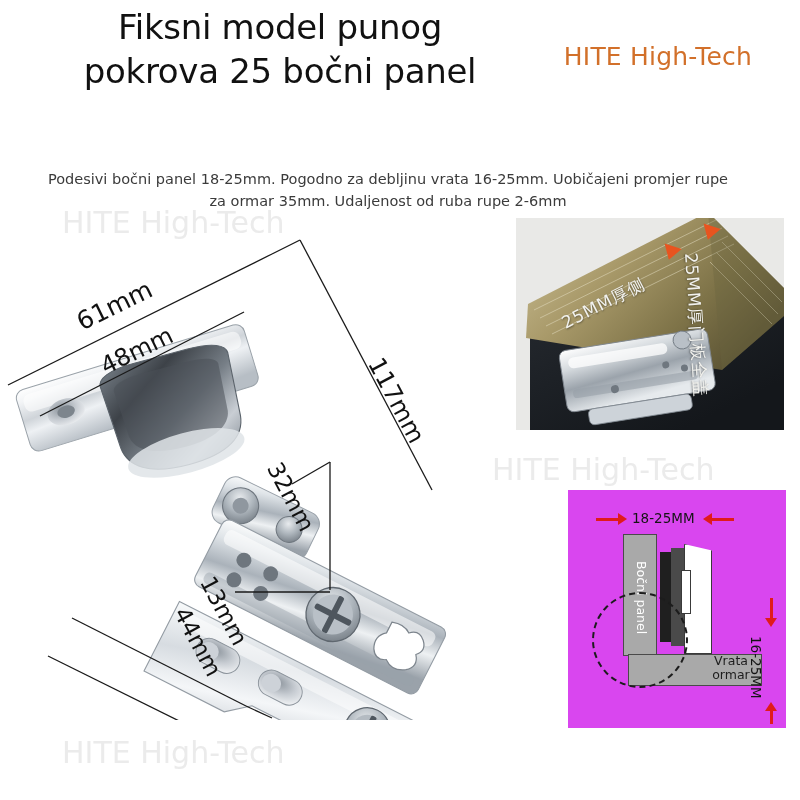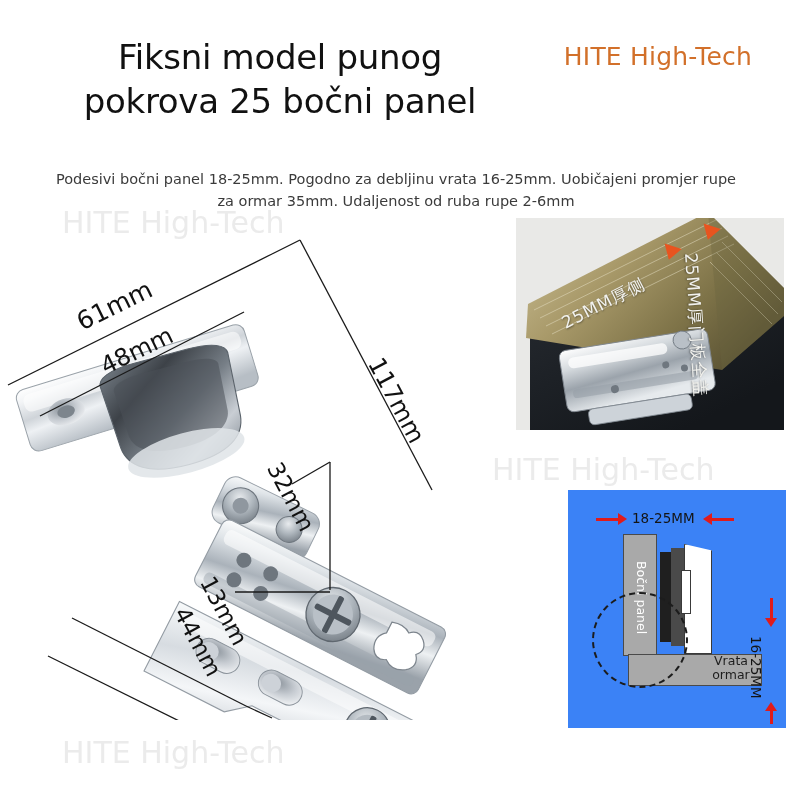--- a/index.html
+++ b/index.html
@@ -13,21 +13,21 @@
     height: 800px;
     background: #ffffff;
     overflow: hidden;
     font-family: "Liberation Sans", sans-serif;
   }
 
   
   .title {
     position: absolute;
     left: 60px;
-    top: 36px;
+    top: 6px;
     width: 440px;
     text-align: center;
     font-size: 34px;
     line-height: 1.28;
     color: #111111;
     font-family: "DejaVu Sans", sans-serif;
     font-weight: 400;
     letter-spacing: -0.3px;
   }
   .brand {
@@ -35,21 +35,21 @@
     right: 48px;
     top: 42px;
     font-size: 25px;
     color: #d2702a;
     font-family: "DejaVu Sans", sans-serif;
     letter-spacing: 0.2px;
     white-space: nowrap;
   }
   .subtitle {
     position: absolute;
-    left: 51px;
+    left: 43px;
     top: 168px;
     width: 690px;
     text-align: center;
     font-size: 14.5px;
     line-height: 1.55;
     color: #3b3b3b;
     font-family: "DejaVu Sans", sans-serif;
   }
 
   
@@ -105,21 +105,21 @@
     border-left: 9px solid transparent;
     border-right: 9px solid transparent;
     border-top: 14px solid #e8541f;
   }
 
   
   .schem-panel {
     position: absolute;
     left: 568px; top: 490px;
     width: 218px; height: 238px;
-    background: #3b82f6;
+    background: #d946ef;
     overflow: hidden;
   }
   .s-block {
     position: absolute;
     background: #a9a9a9;
     border: 1.4px solid #4a4a4a;
     box-sizing: border-box;
   }
   .s-label {
     position: absolute;

